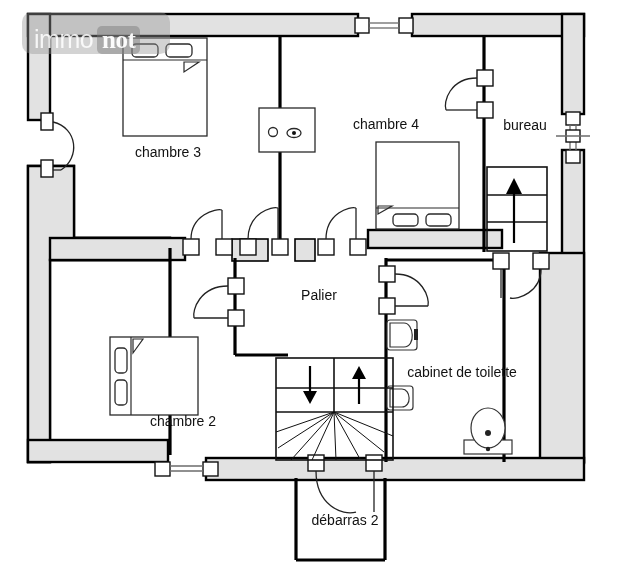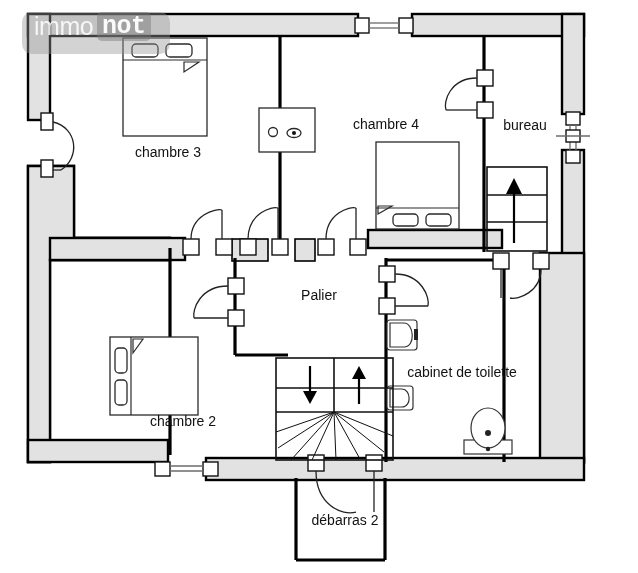--- a/index.html
+++ b/index.html
@@ -49,34 +49,34 @@
   
   #watermark {
     position: absolute;
     left: 22px;
     top: 12px;
     width: 148px;
     height: 42px;
     border-radius: 10px;
     background: rgba(150,150,150,0.42);
     display: flex;
-    align-items: flex-start;
+    align-items: flex-end;
     padding-left: 12px;
     box-sizing: border-box;
     pointer-events: none;
   }
   #watermark .wm-immo {
     font-family: "Liberation Sans", sans-serif;
     font-size: 25px;
     font-weight: 400;
     color: rgba(255,255,255,0.85);
     letter-spacing: -0.5px;
   }
   #watermark .wm-not {
-    font-family: Liberation Mono, monospace;
+    font-family: Liberation Serif, serif;
     font-size: 25px;
     font-weight: 700;
     color: rgba(255,255,255,0.95);
     background: rgba(120,120,120,0.45);
     border-radius: 5px;
     padding: 0 5px;
     margin-left: 4px;
     letter-spacing: -0.5px;
   }
 </style>

